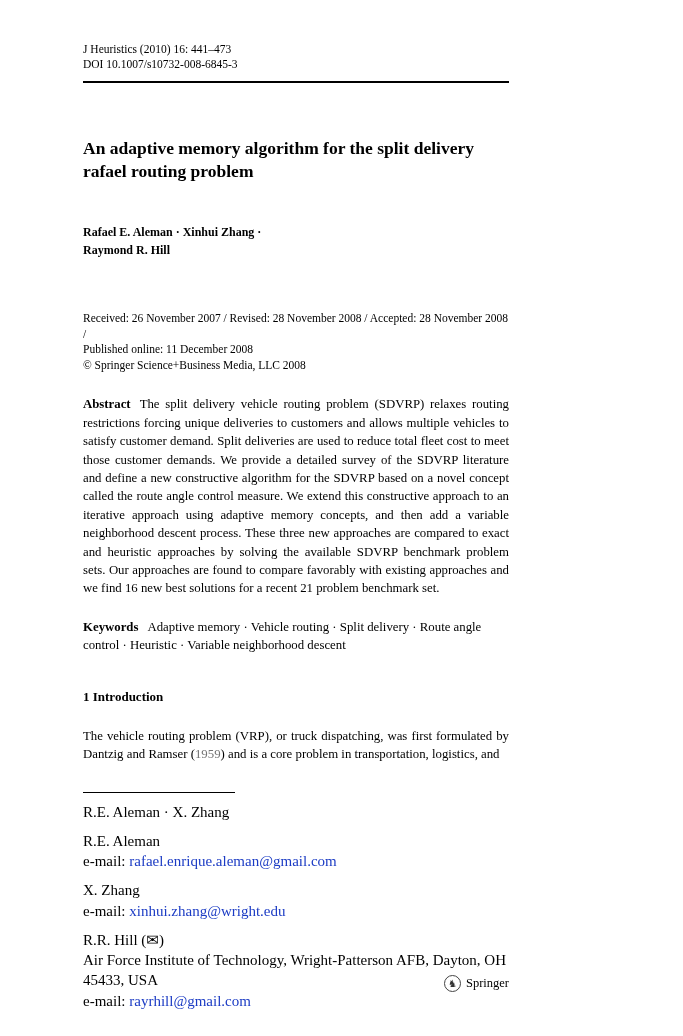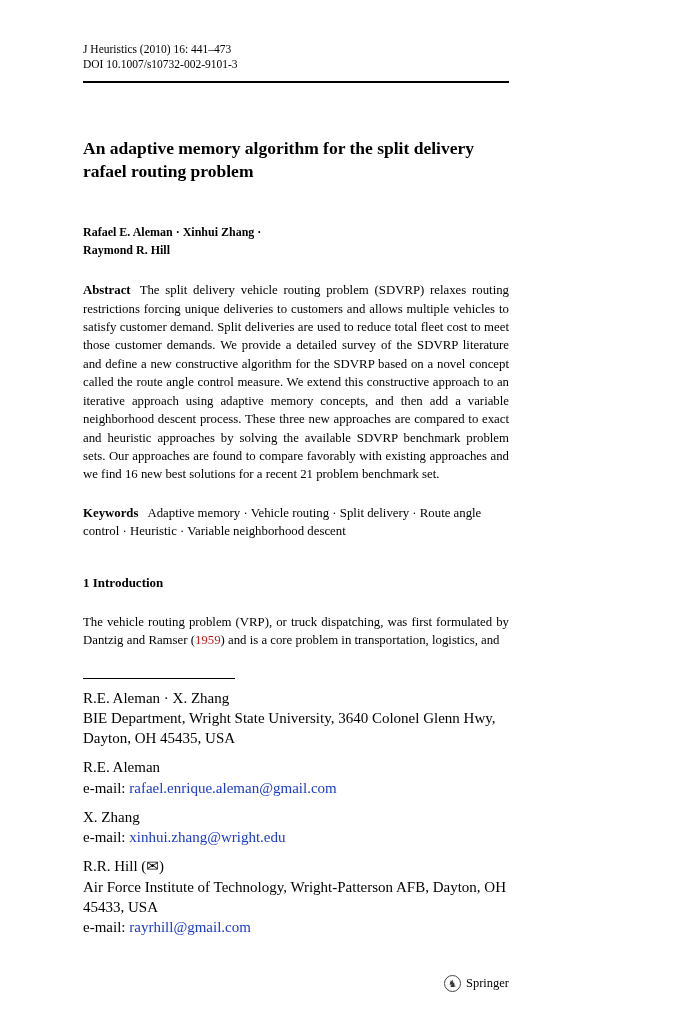--- a/index.html
+++ b/index.html
@@ -114,54 +114,58 @@
     color: #333;
   }
 </style>
 </head>
 <body>
 
 <div class="page">
 
   <div class="journal-head">
     <div>J Heuristics (2010) 16: 441–473</div>
-    <div>DOI 10.1007/s10732-002-9101-3</div>
+    <div>DOI 10.1007/s10732-008-6845-3</div>
   </div>
   <hr class="top-rule">
 
   <div class="title">
     <span>An adaptive memory algorithm for the split delivery</span>
     <span>rafael routing problem</span>
   </div>
 
   <div class="authors">
     <span>Rafael E. Aleman · Xinhui Zhang ·</span>
     <span>Raymond R. Hill</span>
   </div>
 
+  <div class="meta">
+    <div>Received: 26 November 2007 / Revised: 28 November 2008 / Accepted: 28 November 2008 /</div>
+    <div>Published online: 11 December 2008</div>
+    <div>© Springer Science+Business Media, LLC 2008</div>
+  </div>
 
   <p class="abstract">
     <span class="inline-label">Abstract</span><span>The split delivery vehicle routing problem (SDVRP) relaxes routing restrictions forcing unique deliveries to customers and allows multiple vehicles to satisfy customer demand. Split deliveries are used to reduce total fleet cost to meet those customer demands. We provide a detailed survey of the SDVRP literature and define a new constructive algorithm for the SDVRP based on a novel concept called the route angle control measure. We extend this constructive approach to an iterative approach using adaptive memory concepts, and then add a variable neighborhood descent process. These three new approaches are compared to exact and heuristic approaches by solving the available SDVRP benchmark problem sets. Our approaches are found to compare favorably with existing approaches and we find 16 new best solutions for a recent 21 problem benchmark set.</span>
   </p>
 
   <p class="keywords">
     <span class="inline-label">Keywords</span><span>Adaptive memory · Vehicle routing · Split delivery · Route angle control · Heuristic · Variable neighborhood descent</span>
   </p>
 
   <div class="section-heading">1 Introduction</div>
 
   <p class="body-para">
-    <span>The vehicle routing problem (VRP), or truck dispatching, was first formulated by Dantzig and Ramser (</span><a class="link" style="color: #b91c1c;">1959</a><span>) and is a core problem in transportation, logistics, and</span>
+    <span>The vehicle routing problem (VRP), or truck dispatching, was first formulated by Dantzig and Ramser (</span><a class="link" style="color: #737373;">1959</a><span>) and is a core problem in transportation, logistics, and</span>
   </p>
 
   <hr class="footnote-rule">
 
   <div class="footnote">
     <div>R.E. Aleman · X. Zhang</div>
-    <div>BIE Department, Wright State University, 3640 Colonel Glenn Hwy, Dayton, OH 45435, USA</div>
   </div>
 
   <div class="footnote">
     <div>R.E. Aleman</div>
     <div><span>e-mail: </span><a class="link" style="color: rgb(27, 59, 196);">rafael.enrique.aleman@gmail.com</a></div>
   </div>
 
   <div class="footnote">
     <div>X. Zhang</div>
     <div><span>e-mail: </span><a class="link" style="color: rgb(27, 59, 196);">xinhui.zhang@wright.edu</a></div>

